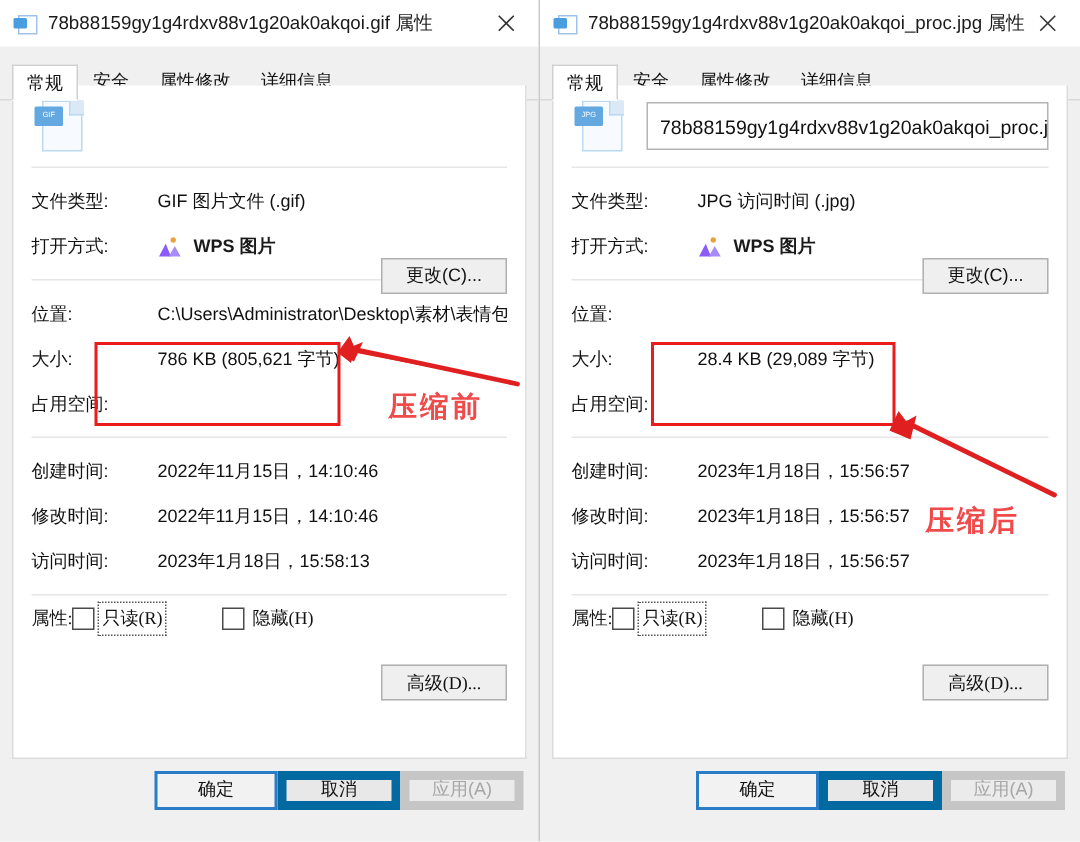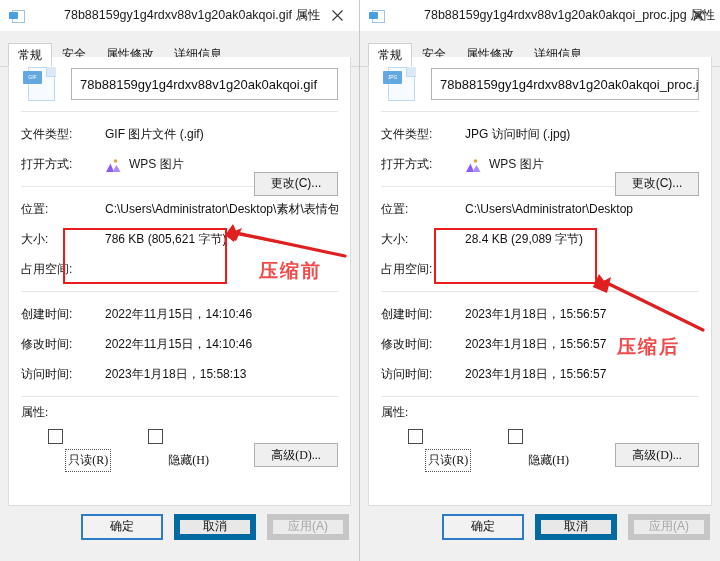--- a/index.html
+++ b/index.html
@@ -24,21 +24,20 @@
   .dialog.left{border-right:1px solid #c8c8c8;}
 
   
   .titlebar{
     height:31px;
     display:flex;align-items:center;
     background:#ffffff;
     padding-left:9px;
     box-sizing:border-box;
     position:relative;
-    gap:32px;
   }
   .title-icon{
     width:15px;height:13px;position:relative;flex:0 0 auto;margin-right:8px;
   }
   .title-icon .sheet{
     position:absolute;left:3px;top:1px;width:11px;height:11px;
     background:#ffffff;border:1px solid #9fc3e8;
   }
   .title-icon .badge{
     position:absolute;left:0px;top:3px;width:9px;height:7px;
@@ -141,21 +140,21 @@
     width:84px;flex:0 0 84px;
     font-size:12px;color:#111;
     white-space:nowrap;
   }
   .row .val{
     font-size:12px;color:#111;
     white-space:nowrap;overflow:hidden;
   }
   .group{padding:7px 0;}
 
-  .openwith{display:flex;align-items:flex-end;flex:1;}
+  .openwith{display:flex;align-items:center;flex:1;font-weight:bold;}
   .wps-icon{
     width:17px;height:15px;position:relative;margin-right:7px;flex:0 0 auto;
   }
   .wps-icon svg{display:block;}
 
   .btn{
     border:1px solid #b0b0b0;
     background:#efefef;
     height:24px;
     min-width:80px;
@@ -168,31 +167,30 @@
   .btn.wide{min-width:84px;margin-top:39px;}
 
   .attrs{display:flex;align-items:flex-start;height:34px;font-family:Liberation Serif, serif;}
   .cb{
     display:flex;align-items:center;margin-right:40px;
   }
   .cb .box{
     width:13px;height:13px;border:1px solid #4a4a4a;background:#fff;
     margin-right:5px;flex:0 0 auto;
   }
-  .cb .cbtxt{font-size:12px;color:#111;white-space:nowrap;margin-top:48px;}
+  .cb .cbtxt{font-size:12px;color:#111;white-space:nowrap;}
   .cb.focused .cbtxt{outline:1px dotted #555;outline-offset:2px;}
 
   
   .footer{
     position:absolute;
     left:0;right:0;bottom:0;height:69px;
     display:flex;align-items:center;justify-content:flex-end;
     padding-right:10px;
     box-sizing:border-box;
-    gap:11px;
   }
   .fbtn{
     width:82px;height:26px;
     border:6px solid #0369a1;
     background:#e8e8e8;
     font-size:12px;color:#111;
     display:flex;align-items:center;justify-content:center;
     box-sizing:border-box;
   }
   .fbtn.default{
@@ -250,21 +248,20 @@
     </div>
 
     <div class="page">
 
       <div class="filerow">
         <span class="fileicon">
           <span class="paper"></span>
             <span class="fold"></span>
           <span class="tag">GIF</span>
         </span>
-        <div class="filename-input">78b88159gy1g4rdxv88v1g20ak0akqoi.gif</div>
       </div>
 
       <div class="hr"></div>
 
       <div class="group">
         <div class="row">
           <span class="lbl">文件类型:</span>
           <span class="val">GIF 图片文件 (.gif)</span>
         </div>
         <div class="row">
@@ -403,21 +400,20 @@
               <span>更改(C)...</span>
             </span>
         </div>
       </div>
 
       <div class="hr"></div>
 
       <div class="group">
         <div class="row">
           <span class="lbl">位置:</span>
-          <span class="val">C:\Users\Administrator\Desktop</span>
         </div>
         <div class="row">
           <span class="lbl">大小:</span>
           <span class="val">28.4 KB (29,089 字节)</span>
         </div>
         <div class="row">
           <span class="lbl">占用空间:</span>
         </div>
       </div>
 

